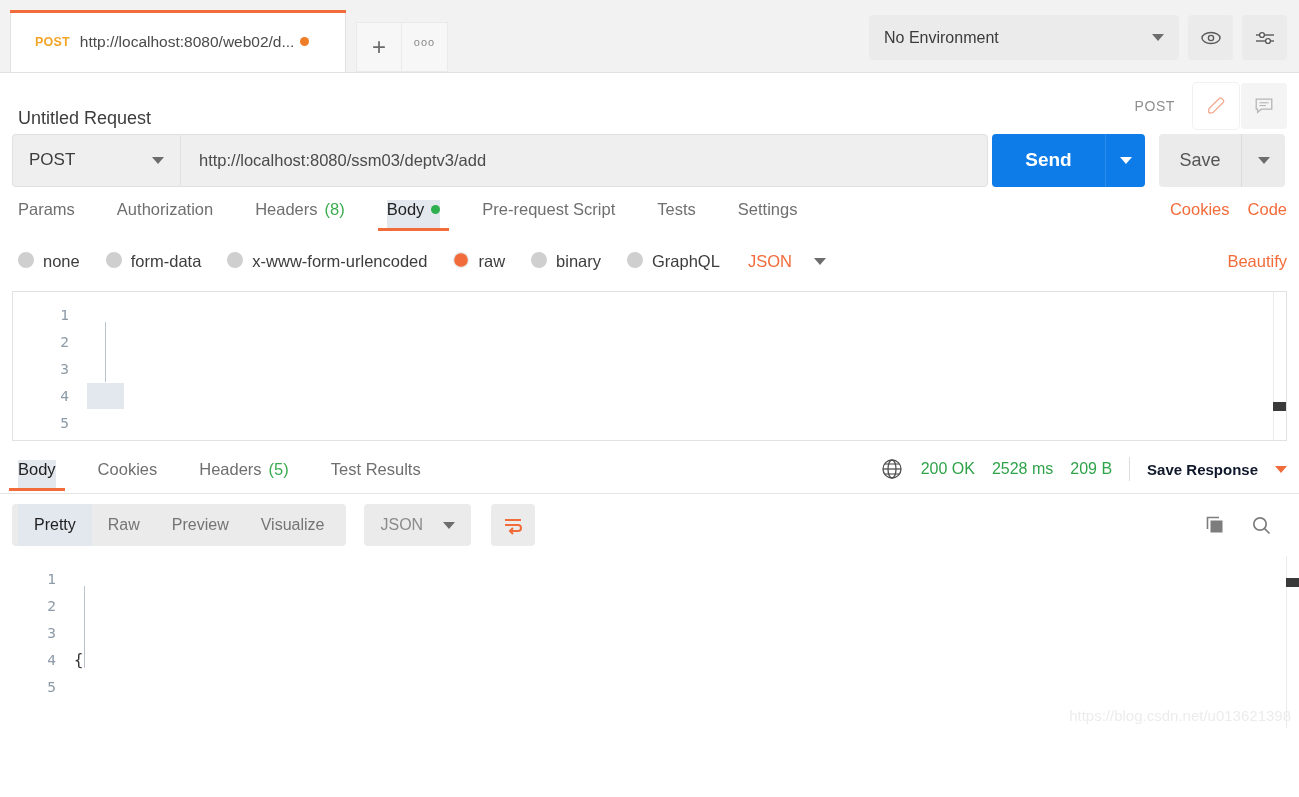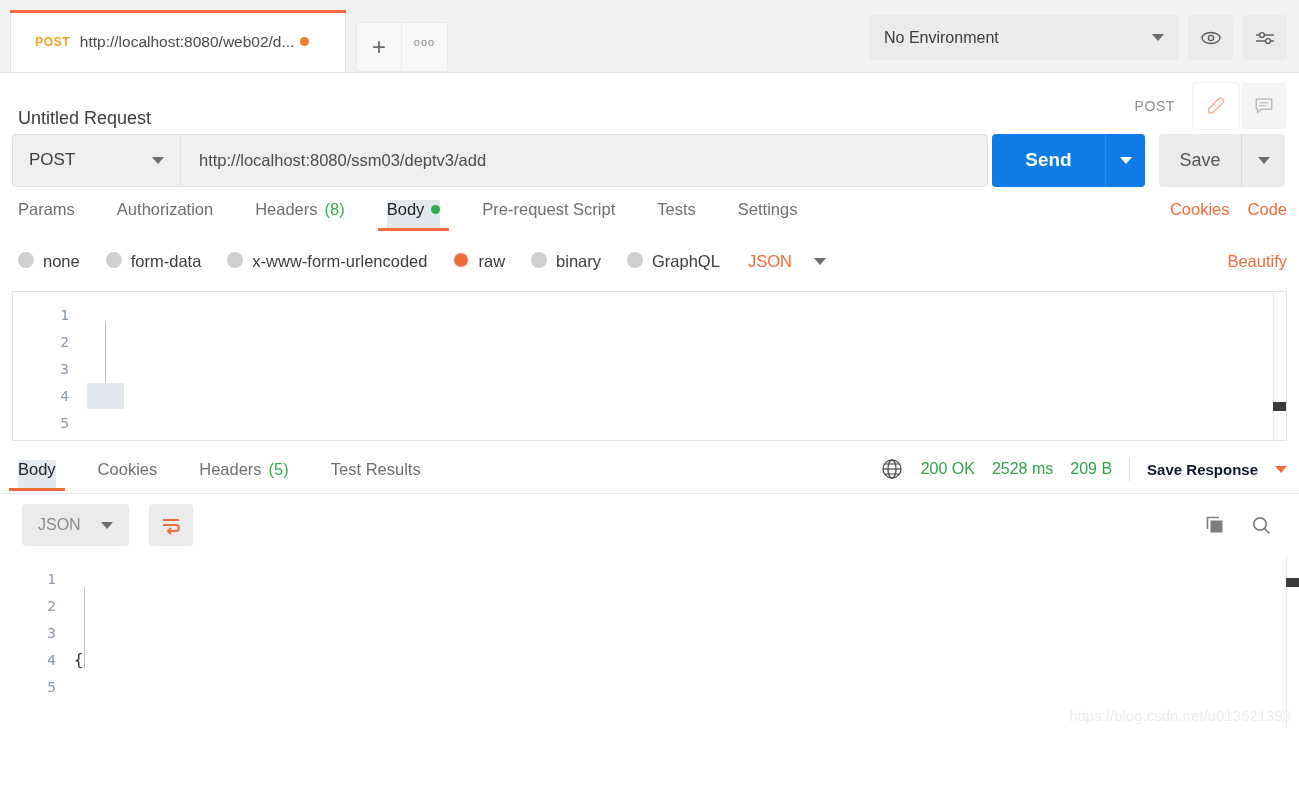--- a/index.html
+++ b/index.html
@@ -549,20 +549,26 @@
     <span class="st-green">2528 ms</span>
     <span class="st-green">209 B</span>
     <span class="divider-v"></span>
     <span class="save-resp">Save Response</span>
     <span class="caret" style="border-top-color:#f26b3a"></span>
   </div>
 </div>
 <div class="resp-sep"></div>
 
 <div class="resp-toolbar">
+  <div class="seg">
+    <span class="item sel">Pretty</span>
+    <span class="item">Raw</span>
+    <span class="item">Preview</span>
+    <span class="item">Visualize</span>
+  </div>
   <div class="seg2">
     <span class="lbl">JSON</span>
     <span class="caret"></span>
   </div>
   <div class="wrap-btn">
     <svg width="24" height="24" viewBox="0 0 24 24">
       <line x1="4" y1="7" x2="20" y2="7" stroke="#f26b3a" stroke-width="2"></line>
       <path d="M4 12 H17 a3 3 0 0 1 0 6 H10" fill="none" stroke="#f26b3a" stroke-width="2"></path>
       <path d="M12 15 L9 18 L12 21" fill="none" stroke="#f26b3a" stroke-width="2"></path>
     </svg>

